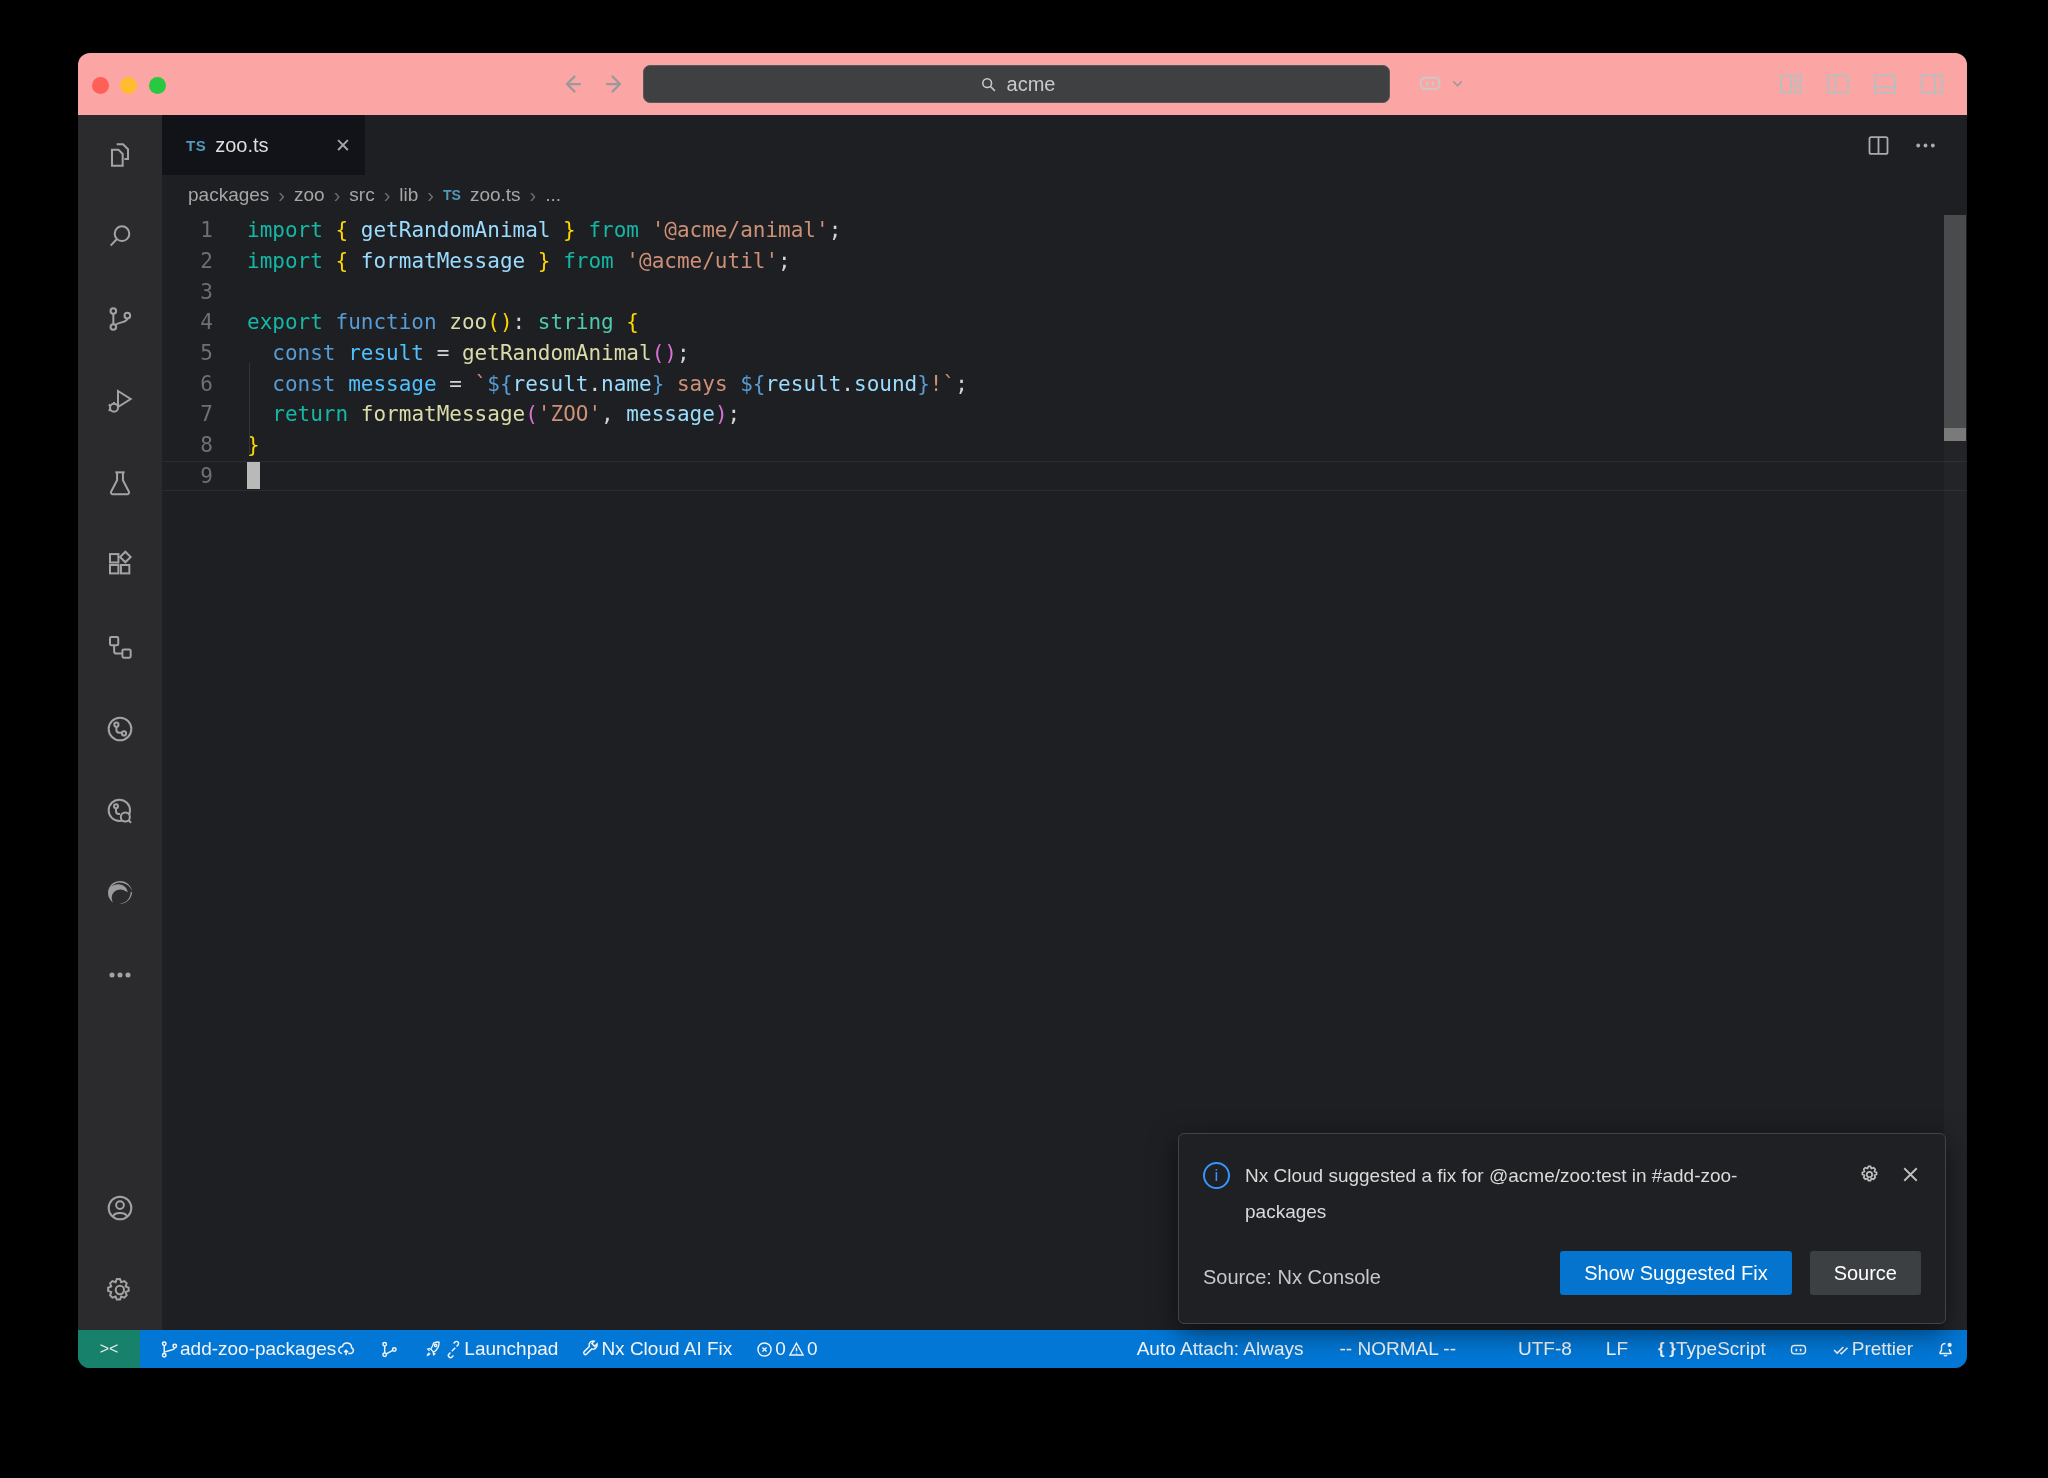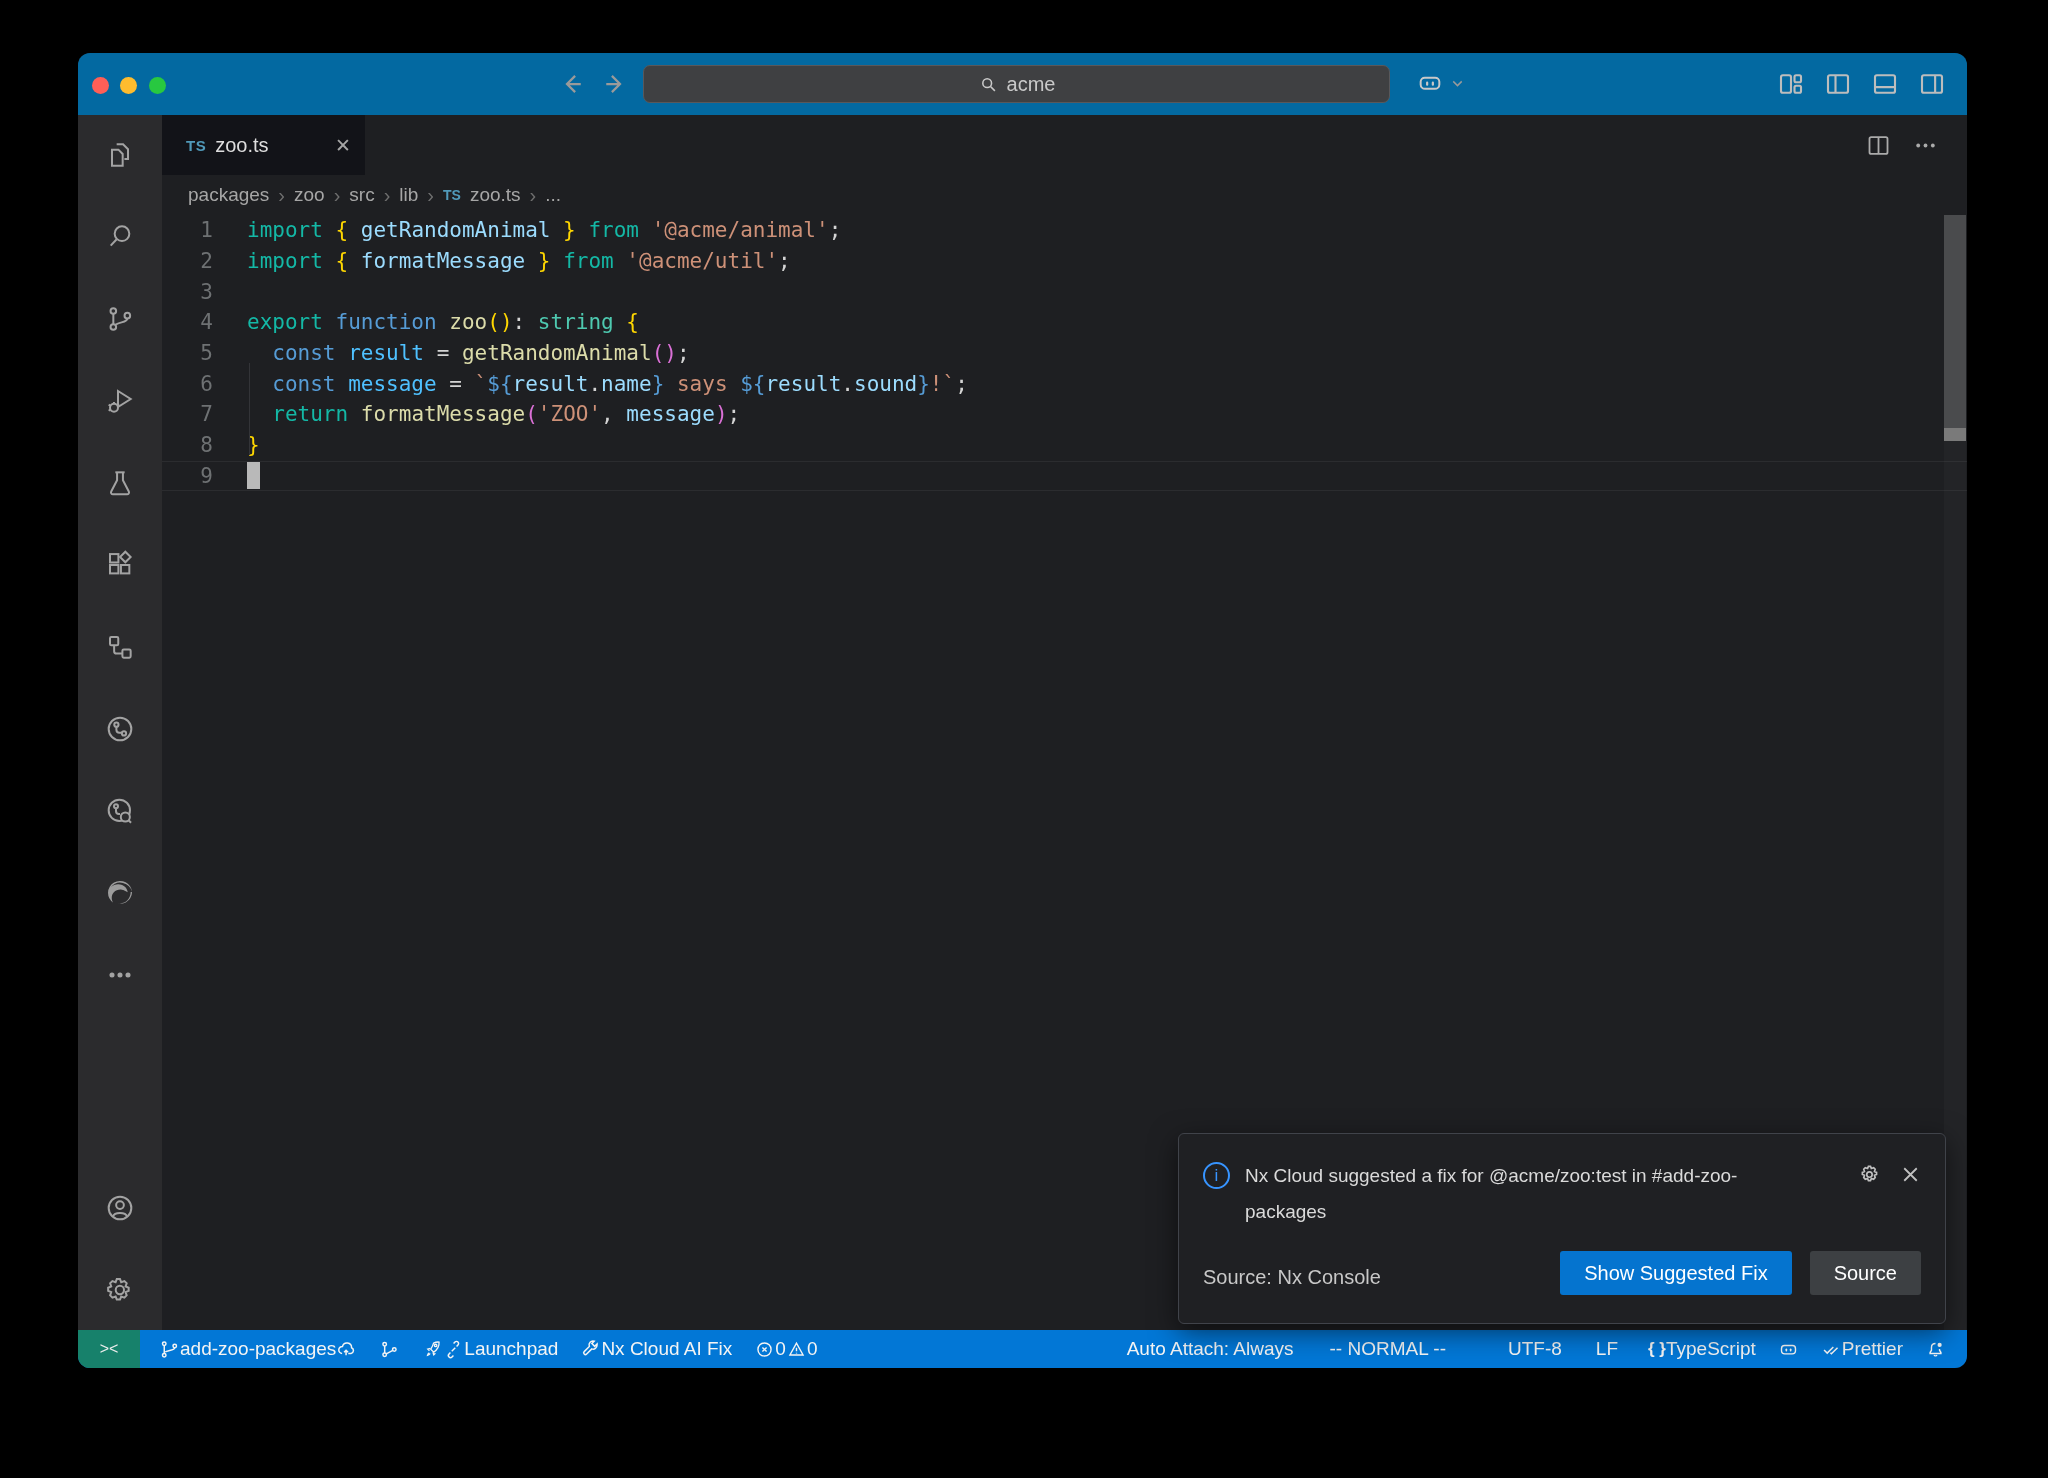--- a/index.html
+++ b/index.html
@@ -2,21 +2,21 @@
 <html><head>
 <meta charset="utf-8">
 <style>
   * { margin:0; padding:0; box-sizing:border-box; }
   html,body { width:2048px; height:1478px; background:#000; overflow:hidden;
               font-family:"Liberation Sans", sans-serif; }
   .window { position:absolute; left:78px; top:53px; width:1889px; height:1315px;
             background:#1e1f22; border-radius:12px; overflow:hidden; }
 
   
-  .titlebar { position:absolute; left:0; top:0; width:100%; height:62px; background:#0369a1; }
+  .titlebar { position:absolute; left:0; top:0; width:100%; height:62px; background:#fca5a5; }
   .traffic { position:absolute; top:23.5px; width:17px; height:17px; border-radius:50%; }
   .t-close { left:13.5px; background:#ff5f57; }
   .t-min   { left:41.5px; background:#febc2e; }
   .t-zoom  { left:70.5px; background:#28c840; }
   .nav-arrow { position:absolute; top:16px; width:30px; height:30px; color:#9a9a9a; }
   .cmd-center { position:absolute; left:565px; top:12px; width:747px; height:38px;
                 background:#3f4042; border:1px solid #58585b; border-radius:7px;
                 display:flex; align-items:center; justify-content:center; gap:8px;
                 color:#c9c9c9; font-size:20px; }
   .tb-icon { width:30px; height:30px; color:#bdbdbd; }
@@ -82,21 +82,21 @@
   .btn-primary { background:#0574cf;margin-left:24px; }
   .btn-secondary { background:#3d4043; }
 
   
   .statusbar { position:absolute; left:0; top:1277px; width:1889px; height:38px; background:#0277d6;
                display:flex; align-items:center; color:#f4f4f4; font-size:19px; }
   .sb-remote { width:62px; height:38px; background:#17816b; display:flex; align-items:center;
                justify-content:center; font-size:16px; letter-spacing:0; color:#eee; flex:none; }
   .sb-item { display:flex; align-items:center; padding:0 11px; height:100%; white-space:nowrap; }
   .sb-item svg { width:21px; height:21px; }
-  .sb-right { margin-left:auto; display:flex; align-items:flex-start; height:100%; padding-right:10px; }
+  .sb-right { margin-left:auto; display:flex; align-items:flex-start; height:100%; }
   .sb-braces { font-size:17px; font-weight:bold; }
   svg { display:block; }
 </style>
 </head>
 <body>
 
 <div class="window">
 
   <div class="titlebar">
     <div class="traffic t-close"></div>

